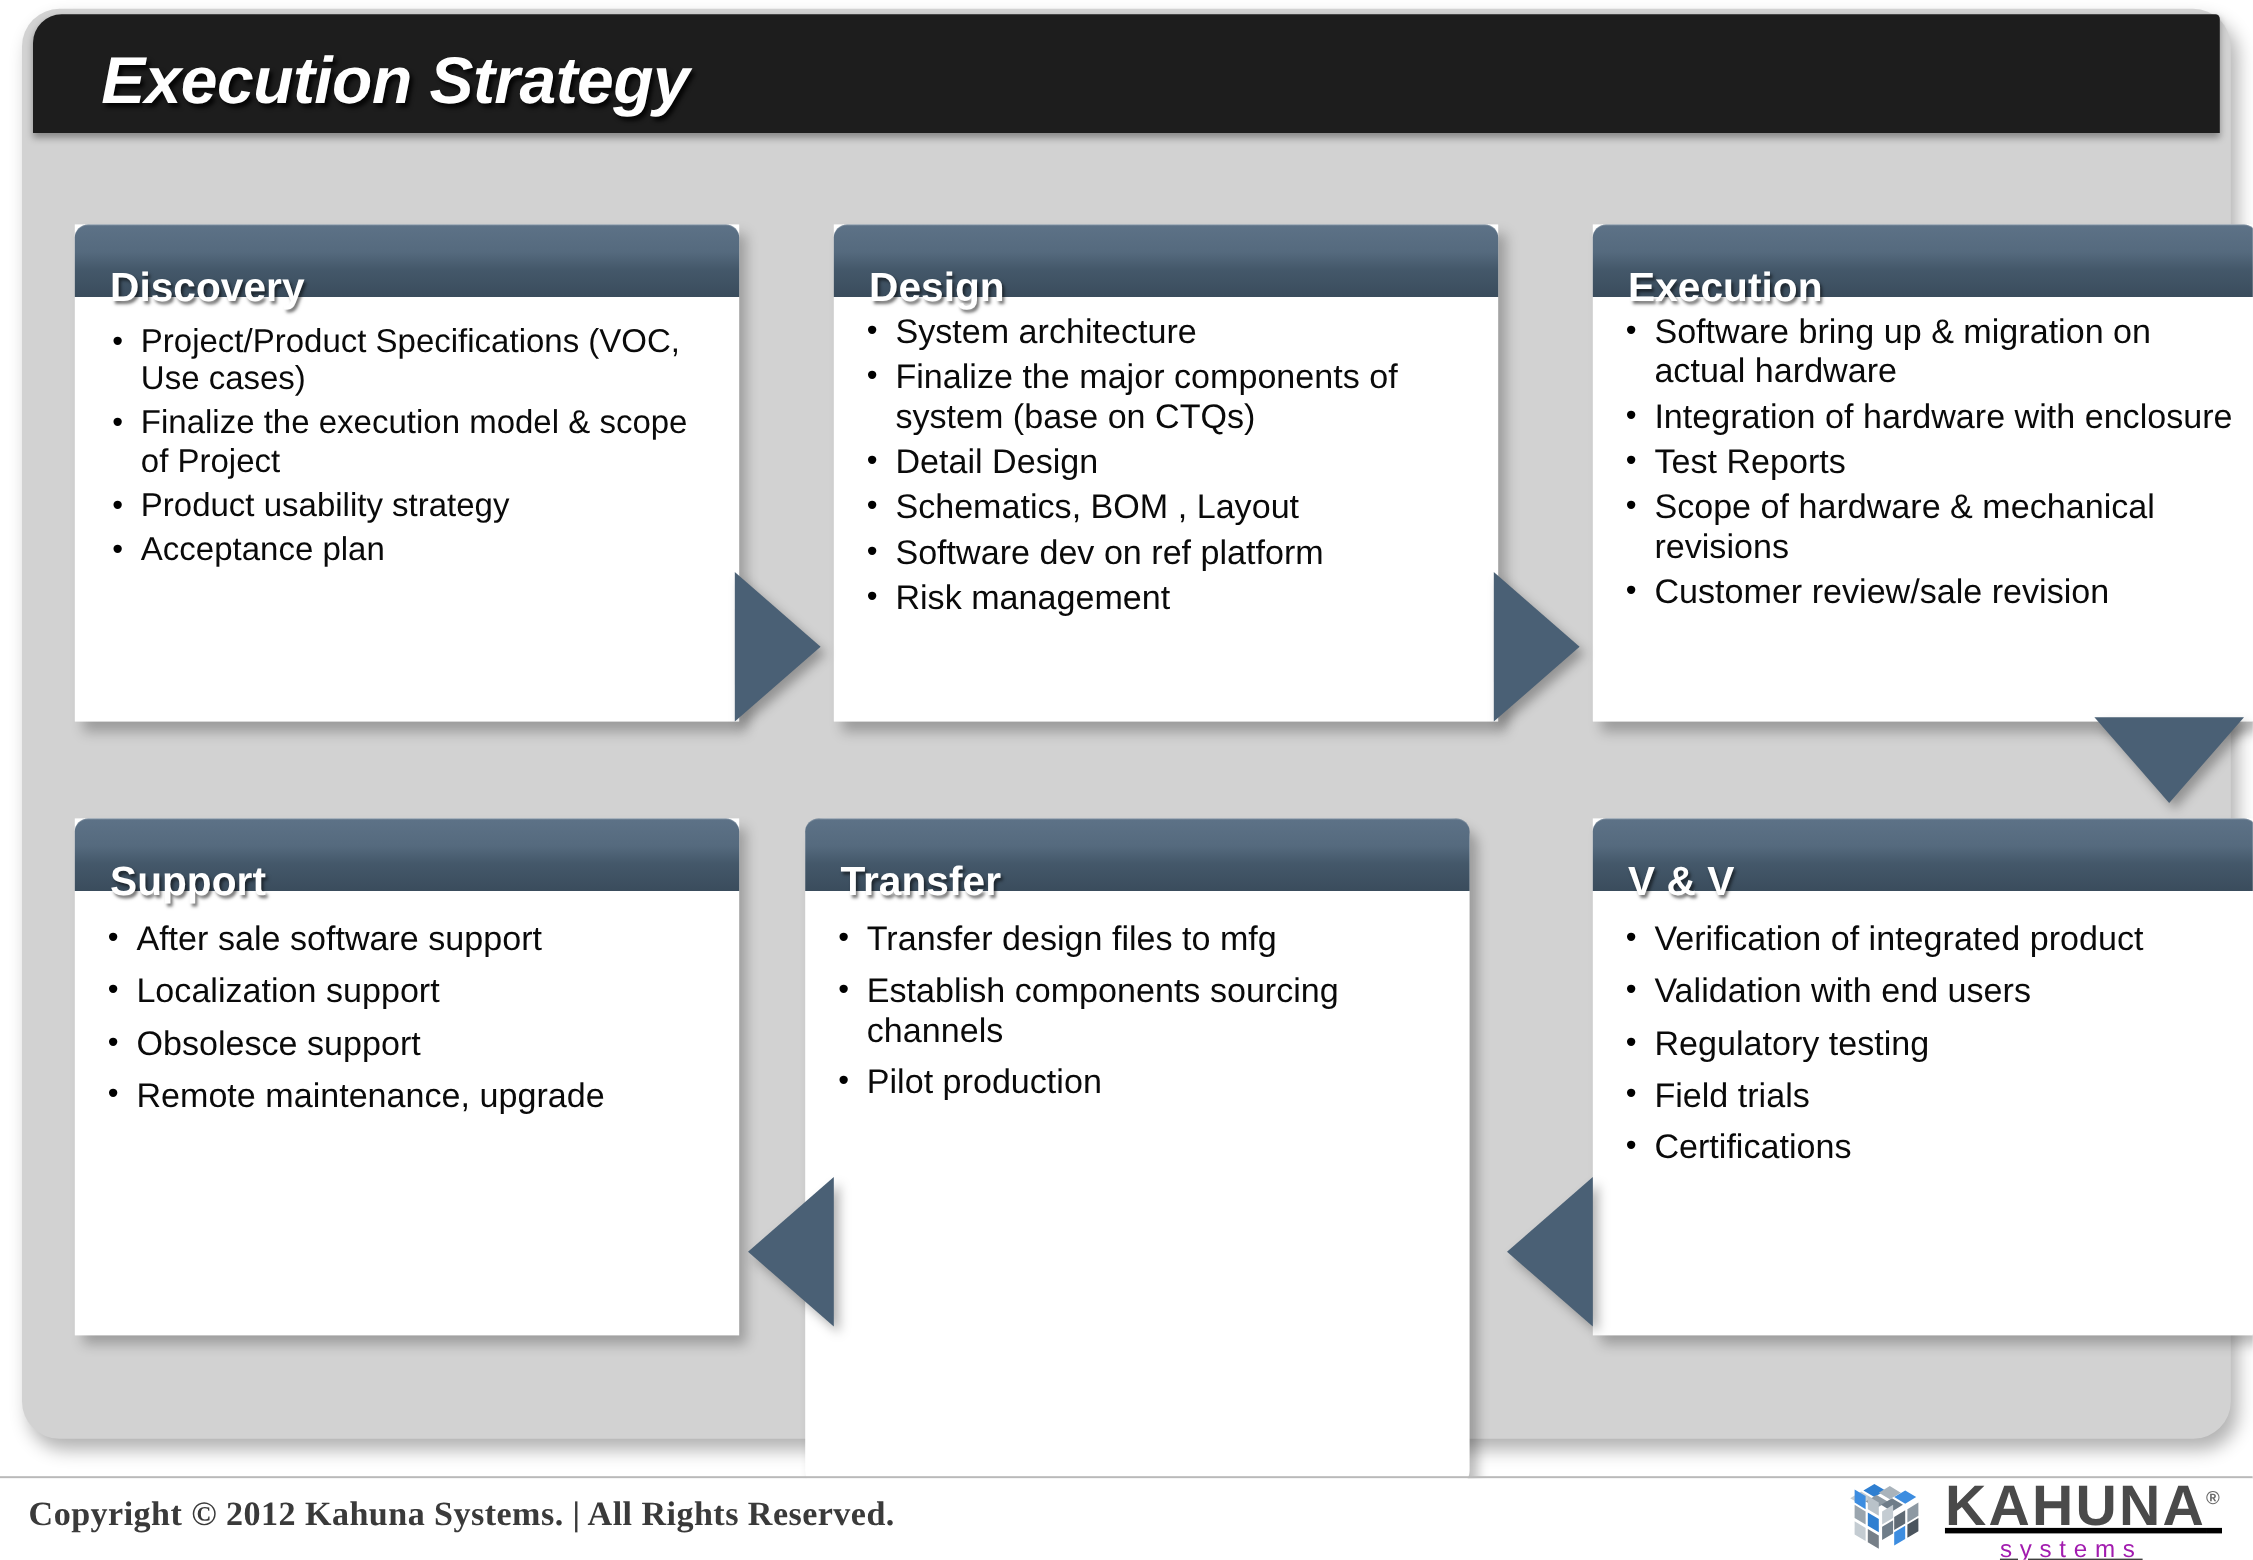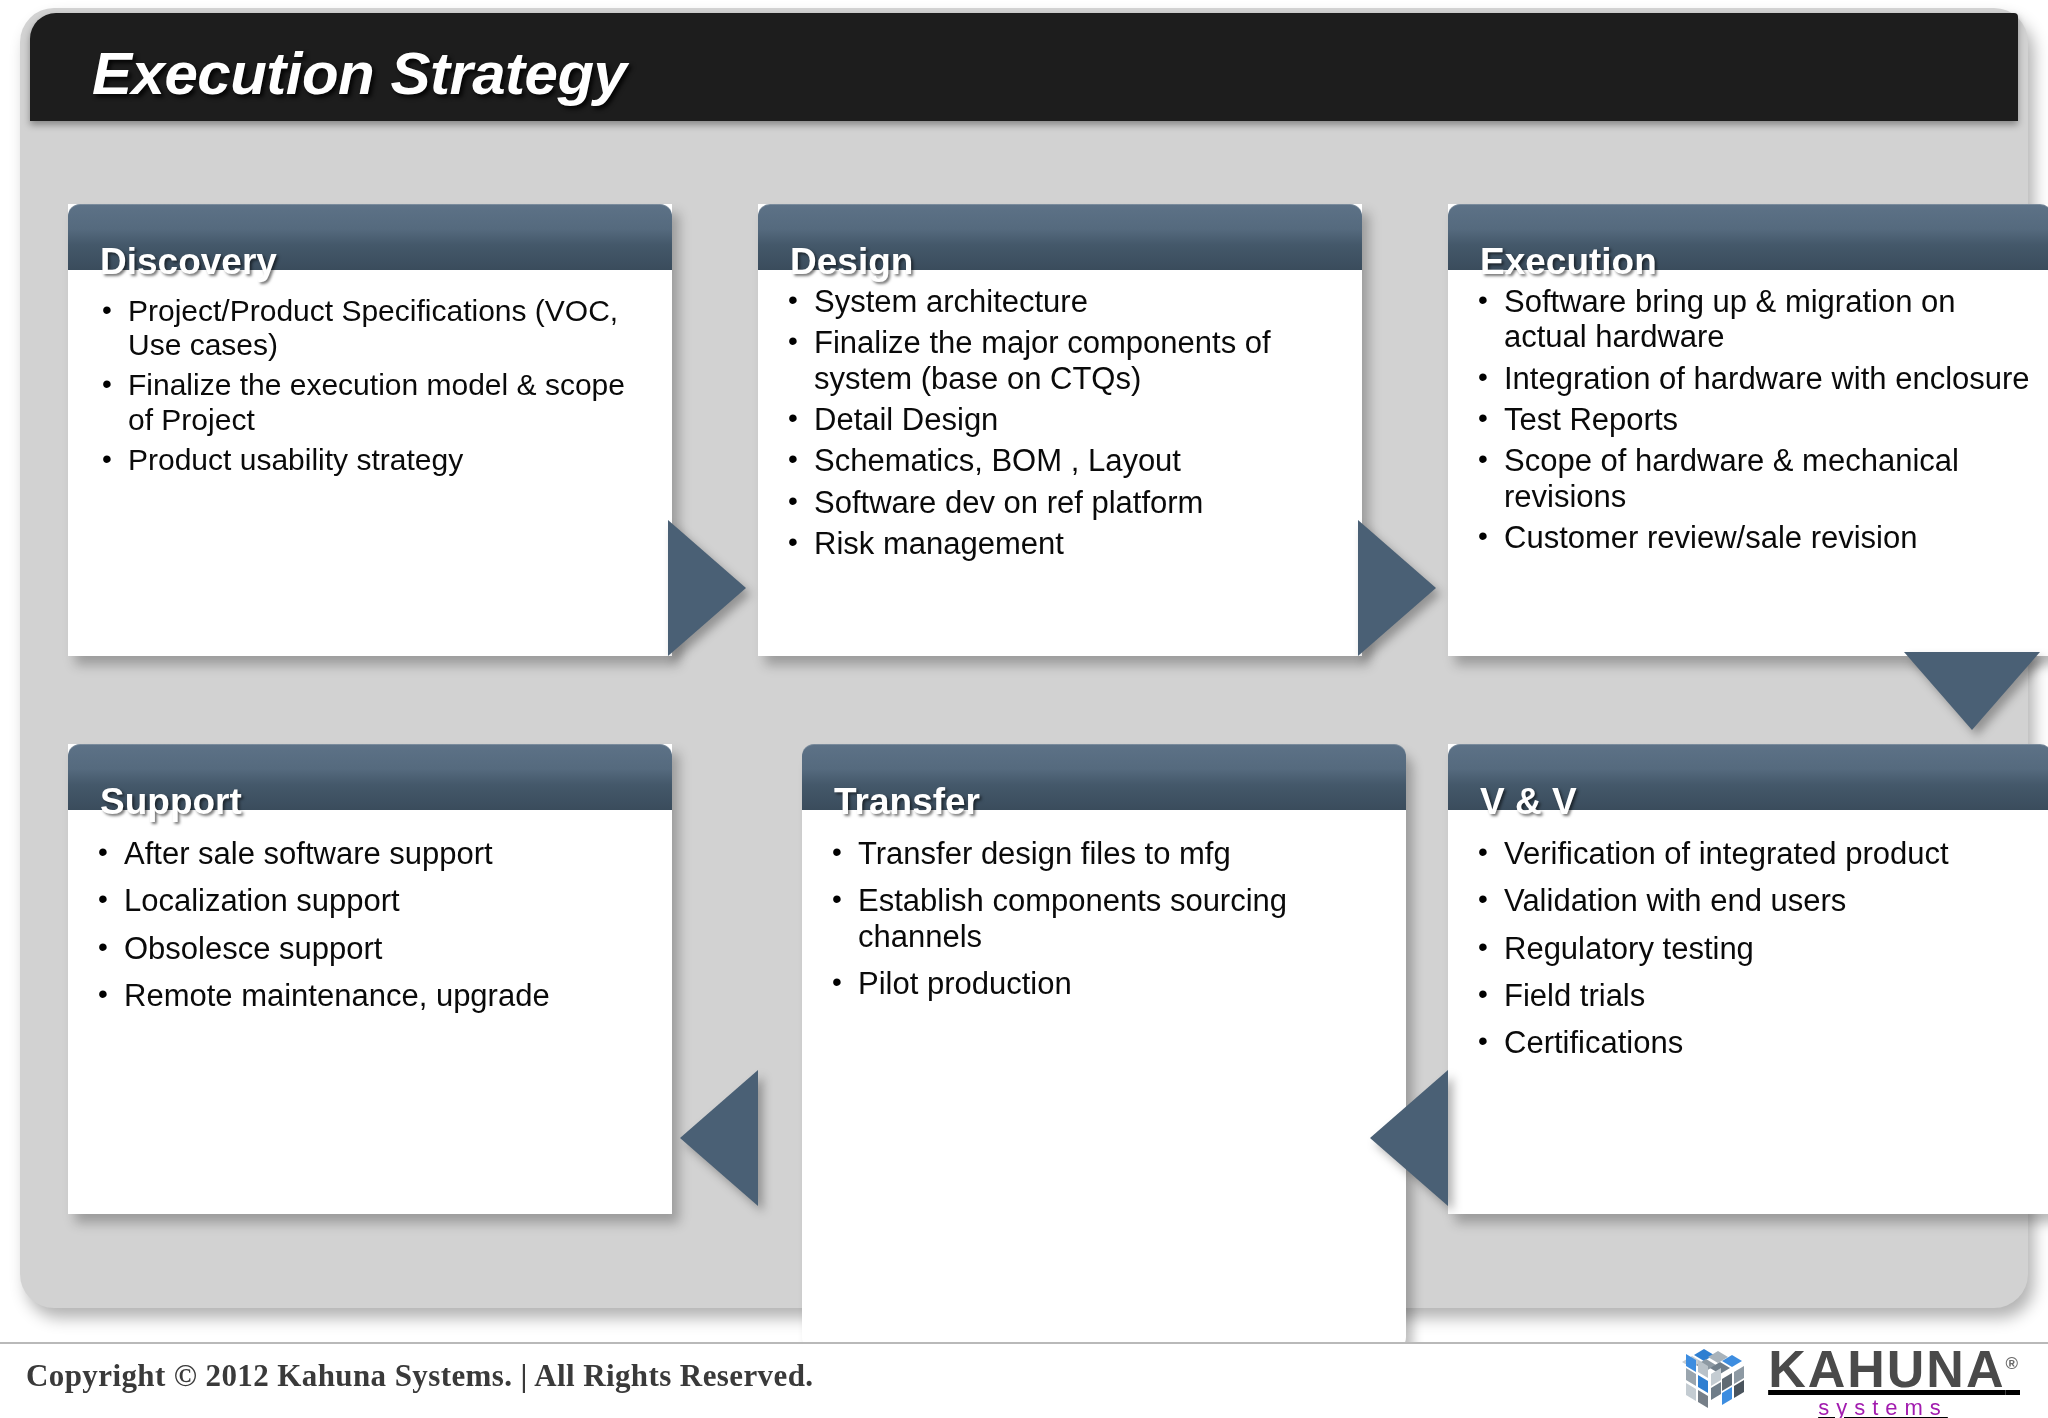--- a/index.html
+++ b/index.html
@@ -109,21 +109,21 @@
     line-height: 1.2;
     color: #000000;
   }
 
   
   #card-discovery { left: 48px;   top: 196px; height: 452px; }
   #card-design    { left: 738px;  top: 196px; height: 452px; }
   #card-execution { left: 1428px; top: 196px; height: 452px; }
   
   #card-support   { left: 48px;   top: 736px; height: 470px; }
-  #card-transfer  { left: 782px;  top: 736px; height: 610px; border-radius: 17px; }
+  #card-transfer  { left: 712px;  top: 736px; height: 610px; border-radius: 17px; }
   #card-vv        { left: 1428px; top: 736px; height: 470px; }
 
   
   #card-discovery li { font-size: 30px; }
   #card-discovery .body { padding-top: 24px; padding-left: 24px; }
   #card-design   .body { padding-top: 14px; }
   #card-execution .body { padding-top: 14px; }
   #card-support  .body { padding-top: 26px; }
   #card-transfer .body { padding-top: 26px; }
   #card-vv       .body { padding-top: 26px; }
@@ -237,20 +237,21 @@
 
     <div class="card" id="card-discovery">
       <div class="hdr">
         <div class="hdr-text">Discovery</div>
       </div>
       <div class="body">
         <ul>
           <li>Project/Product Specifications (VOC, Use cases)</li>
           <li>Finalize the execution model &amp; scope of Project</li>
           <li>Product usability strategy</li>
+          <li>Acceptance plan</li>
         </ul>
       </div>
     </div>
 
     <div class="card" id="card-design">
       <div class="hdr">
         <div class="hdr-text">Design</div>
       </div>
       <div class="body">
         <ul>

